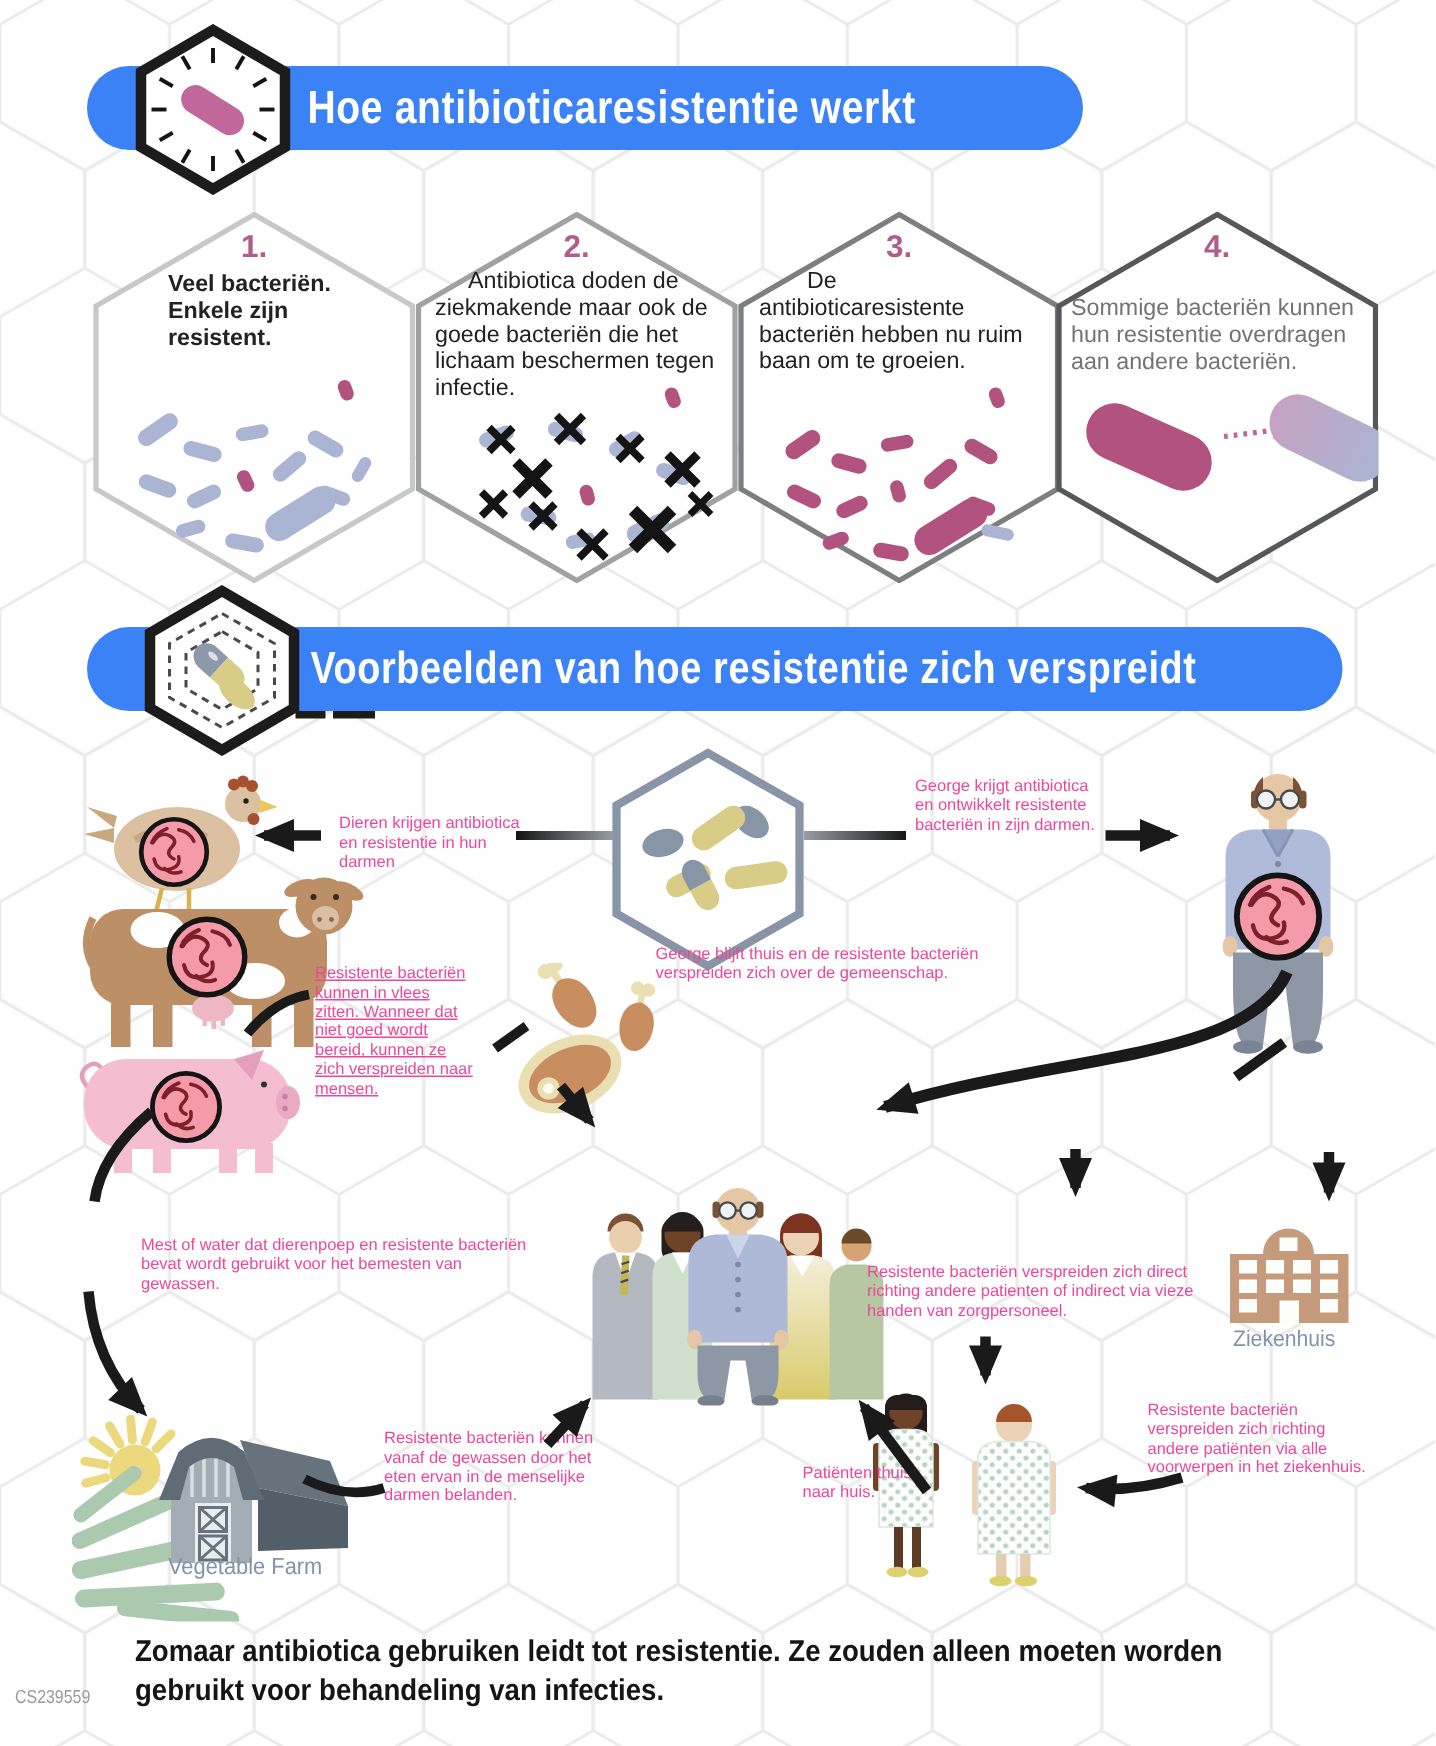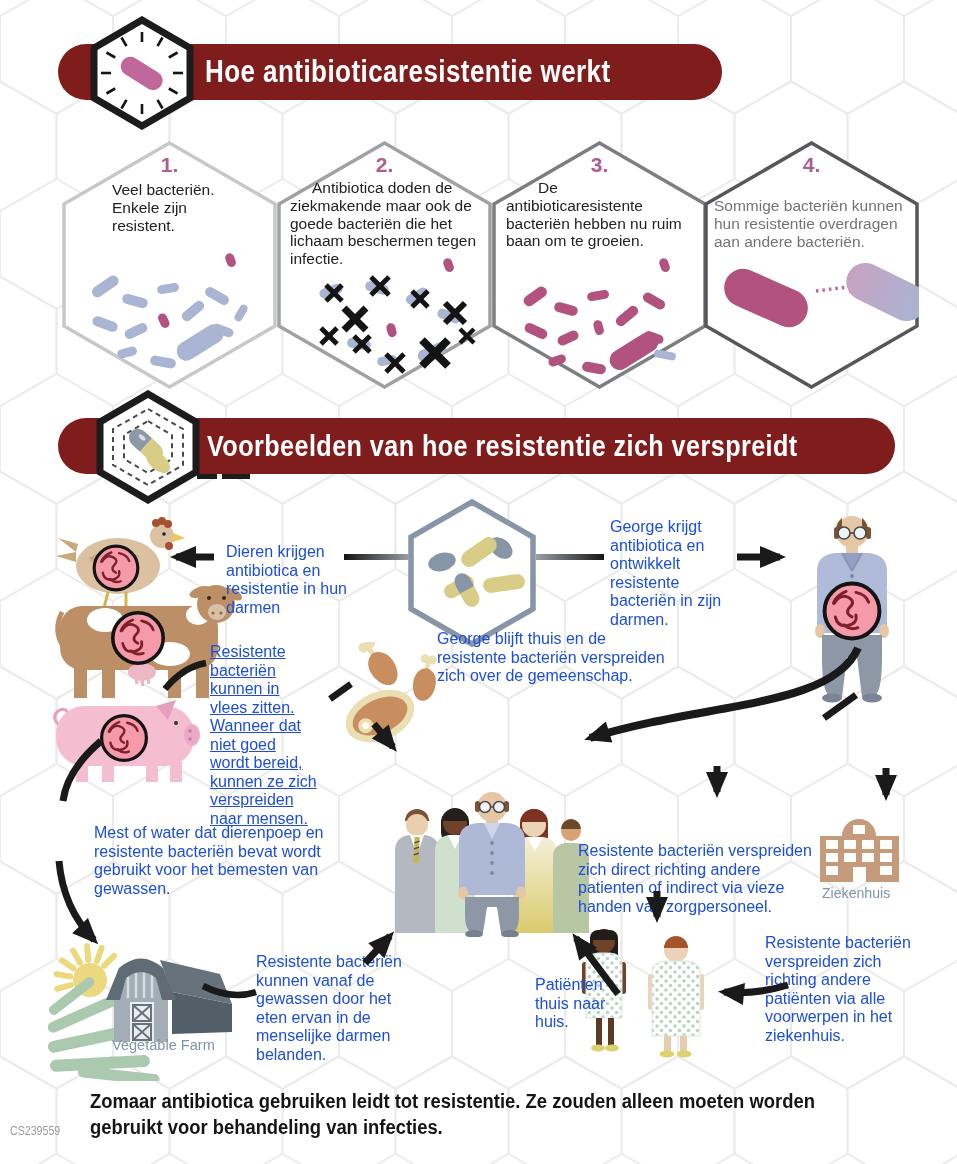--- a/index.html
+++ b/index.html
@@ -2,33 +2,33 @@
 <html><head>
 <meta charset="utf-8">
 <style>
   html,body{margin:0;padding:0;background:#fff;}
   #page{position:relative;width:957px;height:1164px;overflow:hidden;background:#fff;
         font-family:"Liberation Sans",sans-serif;color:#262626;}
   svg{display:block;}
   .abs{position:absolute;}
   .layer{position:absolute;left:0;top:0;width:957px;height:1164px;}
   
-  .bar{position:absolute;height:56px;background:#7f1d1d;border-radius:28px;display:flex;align-items:center;}
+  .bar{position:absolute;height:56px;background:#3b82f6;border-radius:28px;display:flex;align-items:center;}
   .bar-title{color:#fff;font-weight:bold;white-space:nowrap;transform:scaleX(.84);transform-origin:left center;letter-spacing:.5px;}
   .hexicon{position:absolute;}
   .artifact{position:absolute;background:#1c1c1c;}
   
   .hex{position:absolute;width:215px;height:248px;}
   .hex svg.frame{position:absolute;left:0;top:0;}
   .step-num{position:absolute;top:12px;left:0;width:100%;text-align:center;
             font-weight:bold;font-size:21px;color:#b05c8c;}
   .step-text{position:absolute;font-size:15.5px;line-height:1.15;color:#222;}
   .green{color:#737373;}
   
-  .ftext{position:absolute;font-size:16px;line-height:1.16;color:#1d4ed8;}
+  .ftext{position:absolute;font-size:11px;line-height:1.16;color:#ec4899;}
   .minilabel{position:absolute;font-size:15px;color:#8094aa;transform:scaleX(.94);transform-origin:left center;}
   .footer{position:absolute;left:90px;top:1088px;width:790px;font-weight:bold;font-size:20px;
           line-height:1.32;color:#151515;transform:scaleX(.92);transform-origin:left top;}
   .code{position:absolute;left:10px;top:1124px;font-size:12.5px;color:#9b9b9b;transform:scaleX(.85);transform-origin:left top;}
 </style>
 </head>
 <body>
 
 <div id="page">
 
@@ -95,21 +95,21 @@
         <rect x="142" y="150" width="26" height="10" rx="5" fill="#aab4d3" transform="rotate(30 155 155)"></rect>
         <rect x="162" y="115" width="14" height="9" rx="4.5" fill="#b2537f" transform="rotate(70 169 119)"></rect>
         <rect x="112" y="192" width="52" height="19" rx="9.5" fill="#aab4d3" transform="rotate(-32 138 201)"></rect>
         <rect x="88" y="216" width="26" height="10" rx="5" fill="#aab4d3" transform="rotate(10 101 221)"></rect>
         <rect x="150" y="185" width="22" height="9" rx="4.5" fill="#aab4d3" transform="rotate(20 161 189)"></rect>
         <rect x="55" y="207" width="20" height="9" rx="4.5" fill="#aab4d3" transform="rotate(-15 65 211)"></rect>
         <rect x="170" y="168" width="18" height="8" rx="4" fill="#aab4d3" transform="rotate(-60 179 172)"></rect>
       </g>
     </svg>
     <div class="step-num">1.</div>
-    <div class="step-text" style="left:50px;top:40px;width:128px;">Veel bacteriën. Enkele zijn resistent.</div>
+    <div class="step-text" style="left:50px;top:40px;width:128px;font-weight:bold;">Veel bacteriën. Enkele zijn resistent.</div>
   </div>
 
   <div class="hex" style="left:277px;top:141px;">
     <svg class="frame" width="215" height="248" viewBox="0 0 215 248">
       <polygon points="107.5,2 213,63 213,185 107.5,246 2,185 2,63" fill="#ffffff" stroke="#9fa1a3" stroke-width="3.5"></polygon>
       <g>
         <rect x="42" y="145" width="24" height="10" rx="5" fill="#aab4d3" transform="rotate(-20 54 150)"></rect>
         <rect x="88" y="142" width="24" height="10" rx="5" fill="#aab4d3" transform="rotate(15 100 147)"></rect>
         <rect x="128" y="150" width="24" height="10" rx="5" fill="#aab4d3" transform="rotate(-30 140 155)"></rect>
         <rect x="160" y="170" width="24" height="10" rx="5" fill="#aab4d3" transform="rotate(20 172 175)"></rect>

